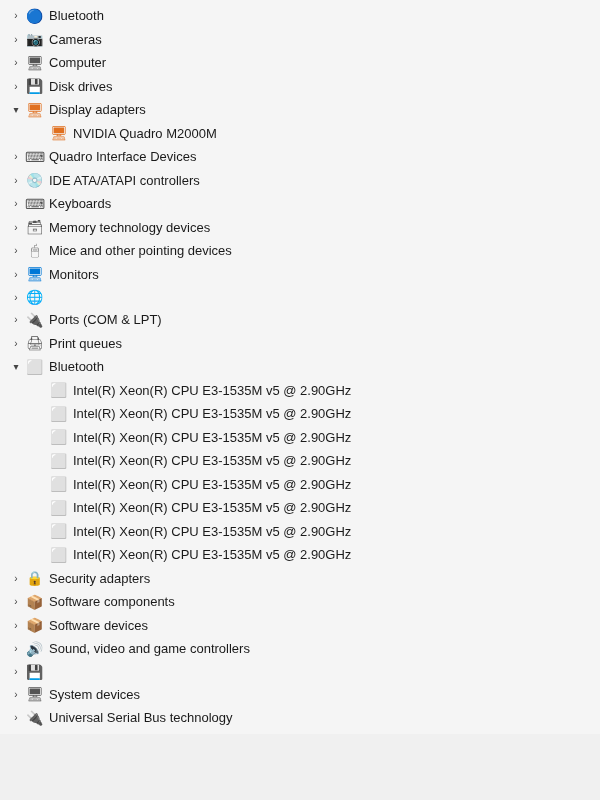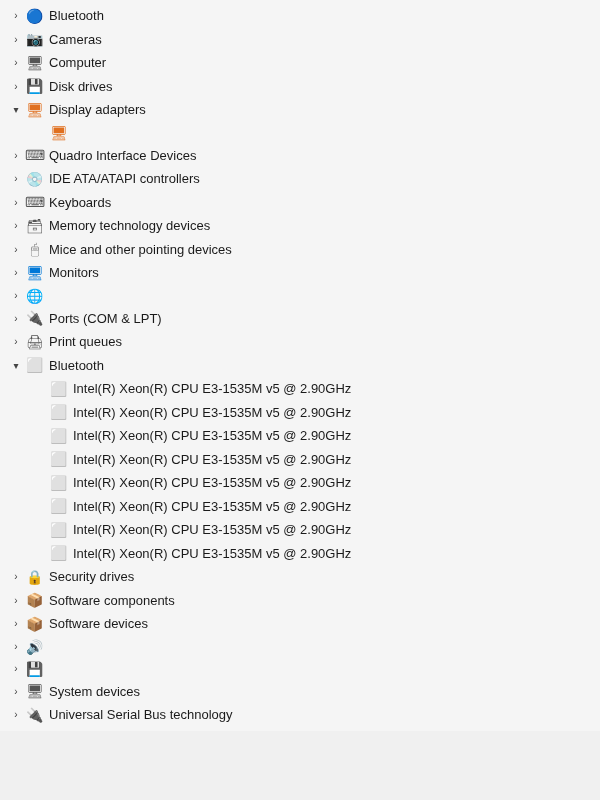--- a/index.html
+++ b/index.html
@@ -108,20 +108,21 @@
       <span class="label">Disk drives</span>
     </div>
     <div class="tree-item indent-1">
       <span class="chevron open"></span>
       <span class="icon icon-display">🖥</span>
       <span class="label">Display adapters</span>
     </div>
     <div class="tree-item indent-2">
       <span class="chevron empty"></span>
       <span class="icon icon-gpu">🖥</span>
+      <span class="label">NVIDIA Quadro M2000M</span>
     </div>
     <div class="tree-item indent-1">
       <span class="chevron closed"></span>
       <span class="icon icon-hid">⌨</span>
       <span class="label">Quadro Interface Devices</span>
     </div>
     <div class="tree-item indent-1">
       <span class="chevron closed"></span>
       <span class="icon icon-ide">💿</span>
       <span class="label">IDE ATA/ATAPI controllers</span>
@@ -201,35 +202,36 @@
       <span class="label">Intel(R) Xeon(R) CPU E3-1535M v5 @ 2.90GHz</span>
     </div>
     <div class="tree-item indent-2">
       <span class="chevron empty"></span>
       <span class="icon icon-cpu-core">⬜</span>
       <span class="label">Intel(R) Xeon(R) CPU E3-1535M v5 @ 2.90GHz</span>
     </div>
     <div class="tree-item indent-1">
       <span class="chevron closed"></span>
       <span class="icon icon-security">🔒</span>
-      <span class="label">Security drives</span>
+      <span class="label">Security adapters</span>
     </div>
     <div class="tree-item indent-1">
       <span class="chevron closed"></span>
       <span class="icon icon-software">📦</span>
       <span class="label">Software components</span>
     </div>
     <div class="tree-item indent-1">
       <span class="chevron closed"></span>
       <span class="icon icon-software">📦</span>
       <span class="label">Software devices</span>
     </div>
     <div class="tree-item indent-1">
       <span class="chevron closed"></span>
       <span class="icon icon-sound">🔊</span>
+      <span class="label">Sound, video and game controllers</span>
     </div>
     <div class="tree-item indent-1">
       <span class="chevron closed"></span>
       <span class="icon icon-storage">💾</span>
     </div>
     <div class="tree-item indent-1">
       <span class="chevron closed"></span>
       <span class="icon icon-sysdev">🖥</span>
       <span class="label">System devices</span>
     </div>

